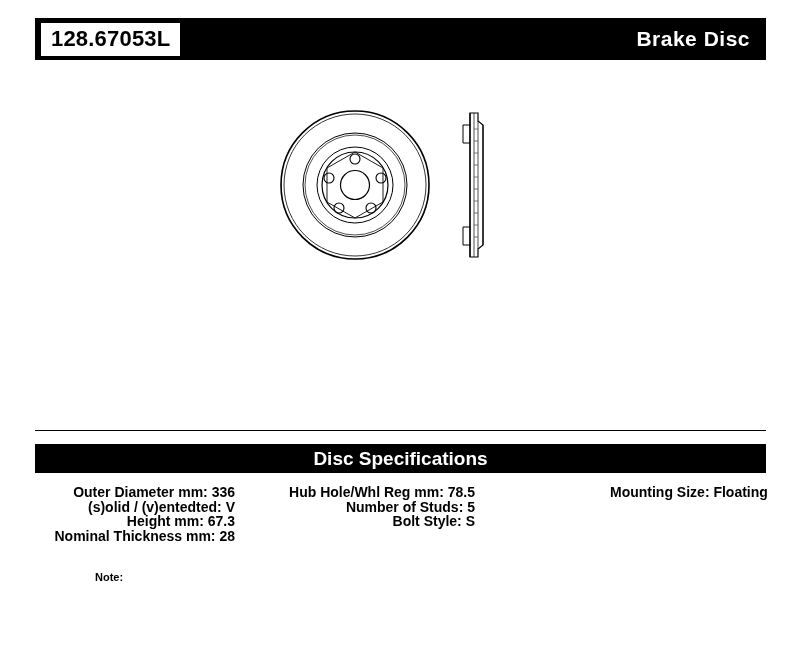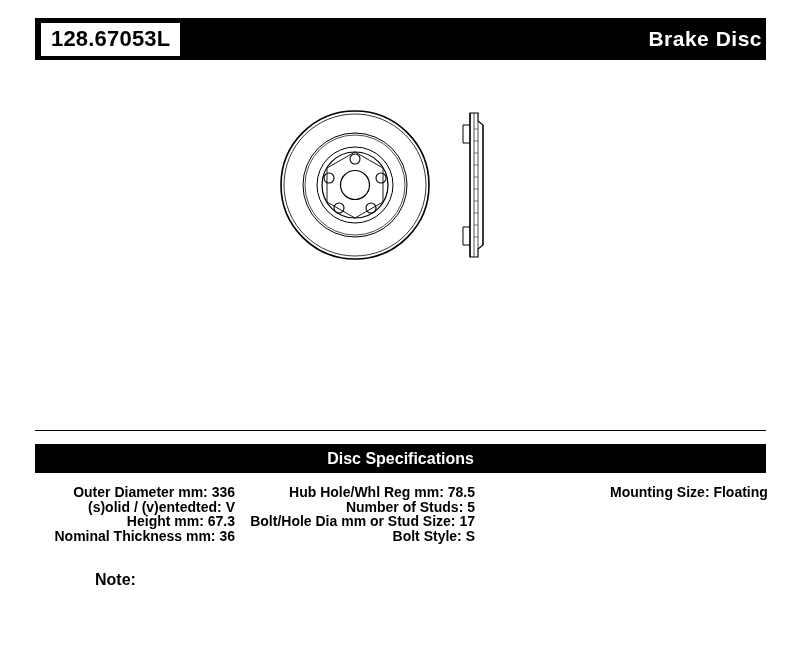--- a/index.html
+++ b/index.html
@@ -44,42 +44,42 @@
     letter-spacing: 0.2px;
     padding: 5px 10px 6px 10px;
     margin-left: 6px;
     line-height: 1;
   }
   .header-title {
     color: #ffffff;
     font-size: 21px;
     font-weight: bold;
     letter-spacing: 0.5px;
-    margin-right: 4px;
+    margin-right: 16px;
   }
 
   
   .drawing {
     position: absolute;
     left: 280px;
     top: 95px;
     width: 260px;
     height: 190px;
   }
 
   
   .spec-bar {
     position: absolute;
     left: 35px;
     top: 444px;
     width: 731px;
     height: 29px;
     background: #000000;
     color: #ffffff;
-    font-size: 16px;
+    font-size: 19px;
     font-weight: bold;
     display: flex;
     align-items: center;
     justify-content: center;
     box-sizing: border-box;
   }
 
   .spec-body {
     position: absolute;
     left: 35px;
@@ -113,21 +113,21 @@
   }
   .spec-line {
     line-height: 14.6px;
     white-space: nowrap;
   }
 
   .note {
     position: absolute;
     left: 95px;
     top: 571px;
-    font-size: 16px;
+    font-size: 11px;
     font-weight: bold;
   }
 
   
   .bottom-rule {
     position: absolute;
     left: 35px;
     top: 430px;
     width: 731px;
     height: 1px;
@@ -193,27 +193,26 @@
 
   <div class="bottom-rule"></div>
 
   <div class="spec-bar">Disc Specifications</div>
 
   <div class="spec-body">
     <div class="col col-left">
       <div class="spec-line">Outer Diameter mm: 336</div>
       <div class="spec-line">(s)olid / (v)entedted: V</div>
       <div class="spec-line">Height mm: 67.3</div>
-      <div class="spec-line">Nominal Thickness mm: 36</div>
+      <div class="spec-line">Nominal Thickness mm: 28</div>
     </div>
 
     <div class="col col-mid">
       <div class="spec-line">Hub Hole/Whl Reg mm: 78.5</div>
       <div class="spec-line">Number of Studs: 5</div>
-      <div class="spec-line">Bolt/Hole Dia mm or Stud Size: 17</div>
       <div class="spec-line">Bolt Style: S</div>
     </div>
 
     <div class="col col-right">
       <div class="spec-line">Mounting Size: Floating</div>
     </div>
   </div>
 
   <div class="note">Note:</div>
 

